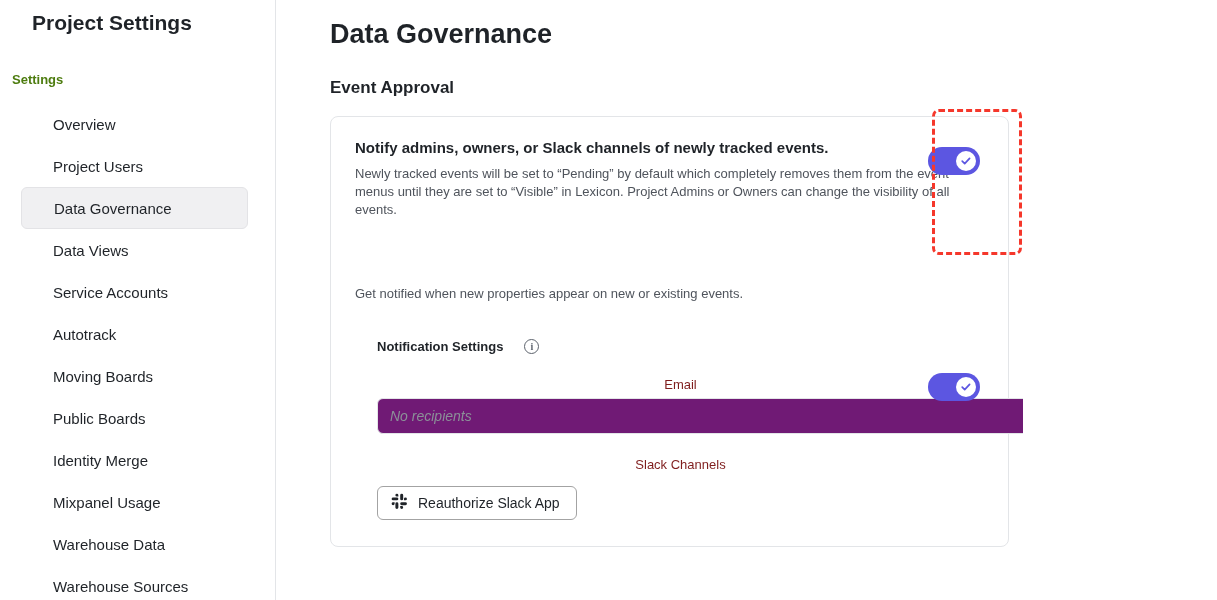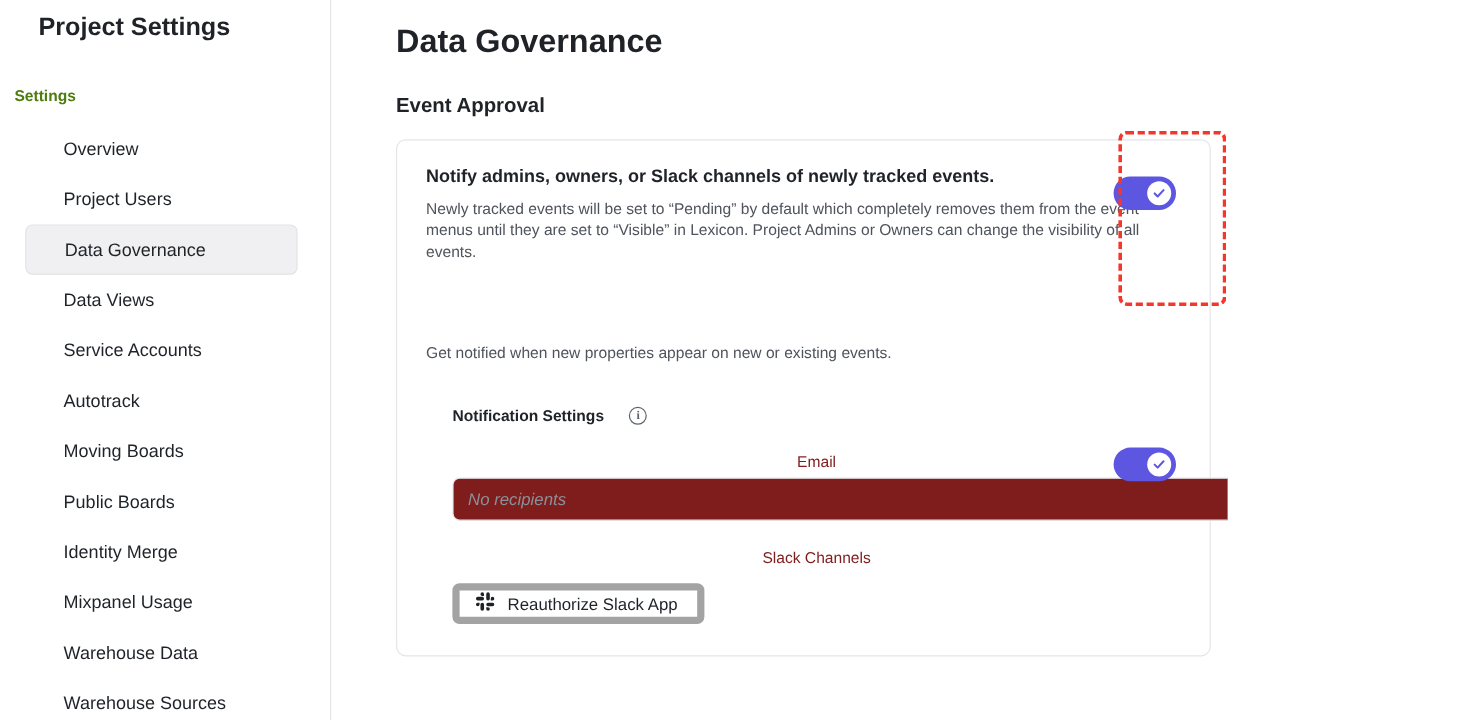--- a/index.html
+++ b/index.html
@@ -168,37 +168,37 @@
     font-size: 13px;
     color: #7f1d1d;
     margin: 23px 0 6px 0;
     text-align: center;
   }
   .email-input {
     width: 761px;
     height: 36px;
     border: 1px solid #e3e5e8;
     border-radius: 6px;
-    background: #7f1d1d;
+    background: #701a75;
     font-size: 14px;
     font-style: italic;
     color: #8b9098;
     padding: 0 12px;
     font-family: "Liberation Sans", sans-serif;
     outline: none;
   }
   .email-input::placeholder { color: #8b9098; font-style: italic; }
 
   .slack-btn {
     margin-top: 8px;
     height: 34px;
     display: inline-flex;
     align-items: center;
     gap: 10px;
-    border: 6px solid #a3a3a3;
+    border: 1px solid #a3a3a3;
     border-radius: 6px;
     background: #fff;
     padding: 0 16px 0 13px;
     font-size: 14px;
     color: #1f2328;
     cursor: pointer;
     font-family: "Liberation Sans", sans-serif;
   }
 
   

